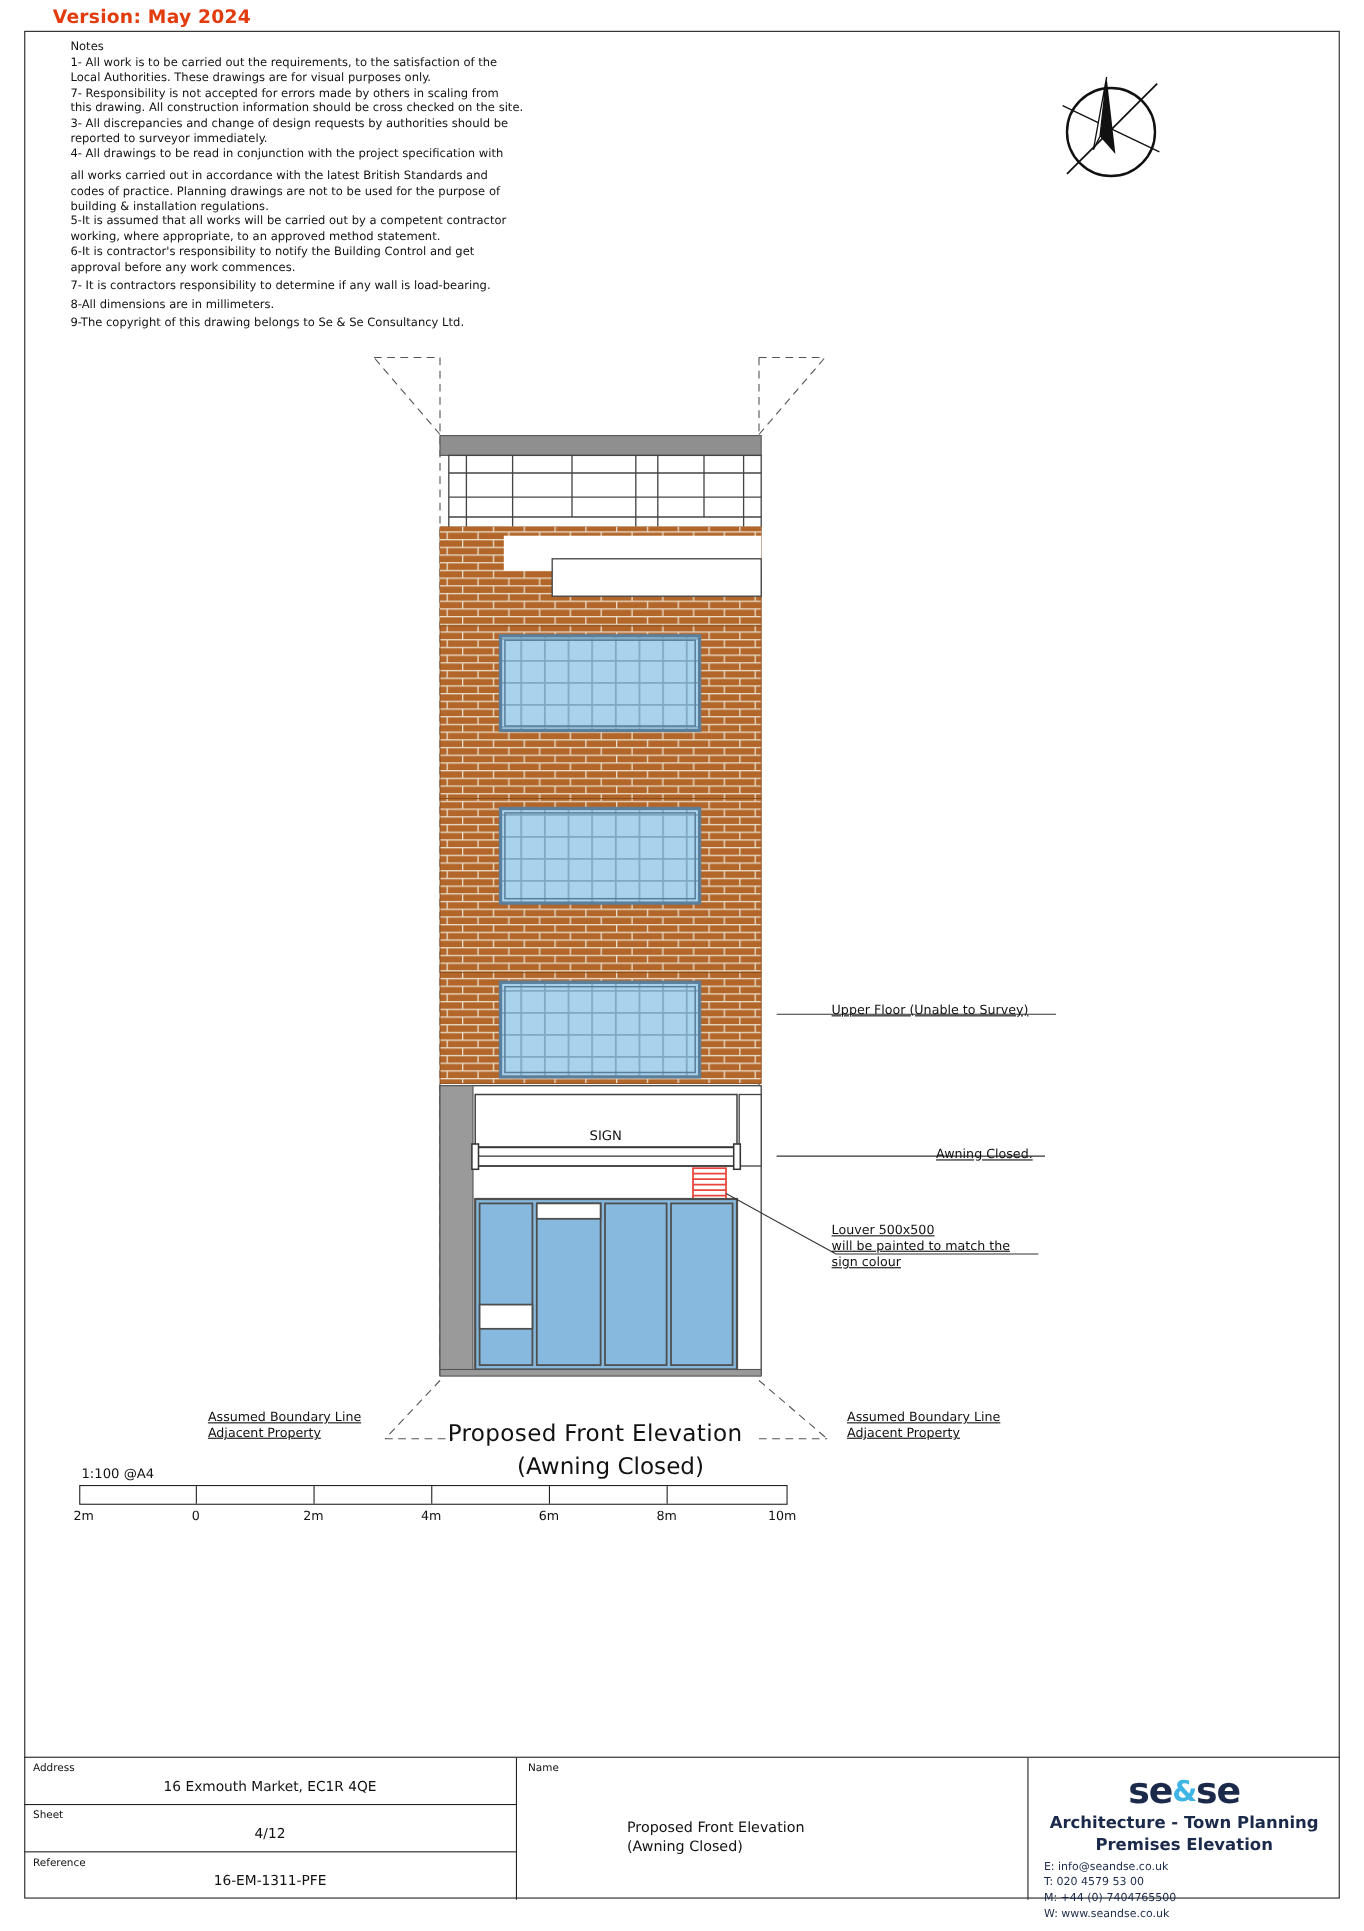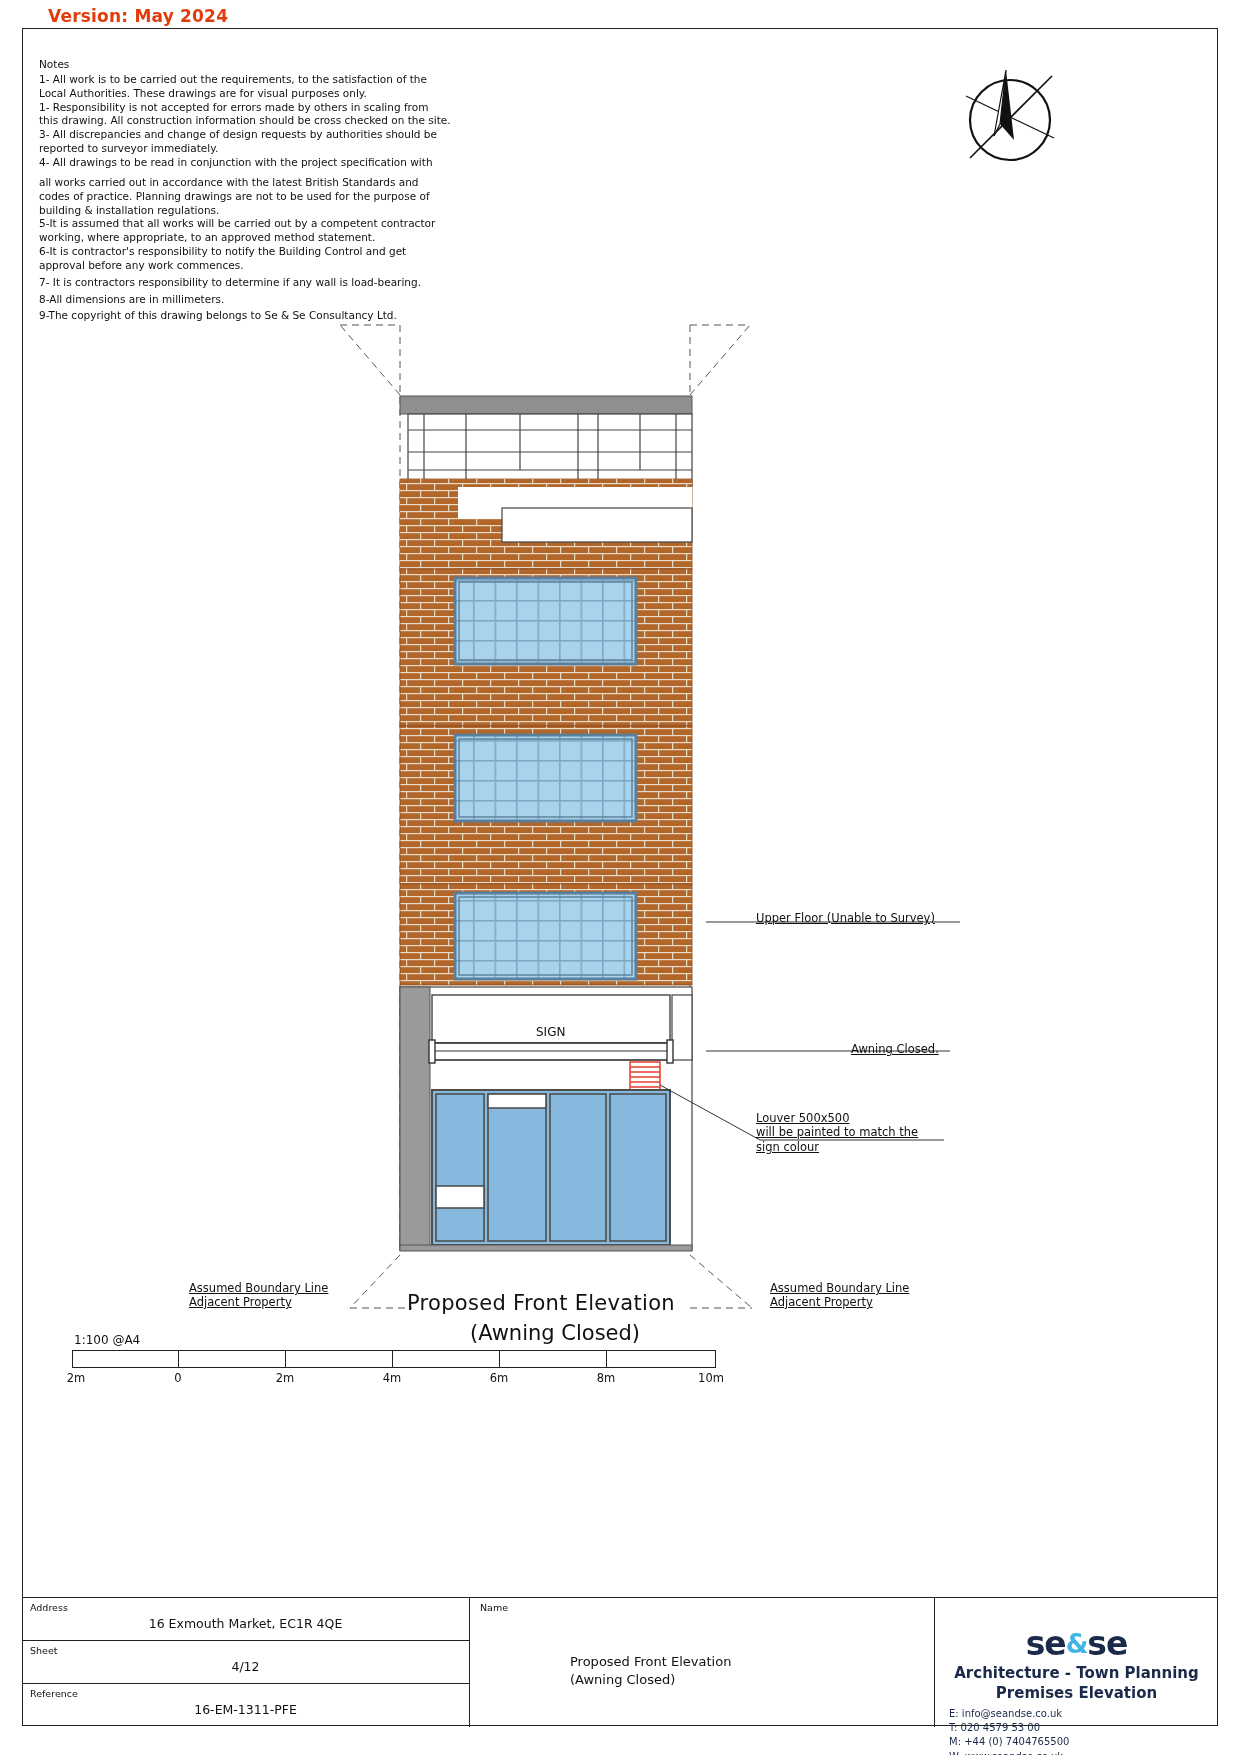--- a/index.html
+++ b/index.html
@@ -29,27 +29,26 @@
     left: 22px;
     top: 28px;
     width: 1196px;
     height: 1698px;
     border: 1.4px solid #222;
     box-sizing: border-box;
   }
   
   .notes {
     position: absolute;
-    left: 39px;
+    left: 64px;
     top: 36px;
     width: 470px;
     font-size: 10.5px;
     line-height: 1.32;
     color: #111;
-    margin-top: 22px;
   }
   .notes .notes-title {
     font-size: 10.5px;
     margin-bottom: 1px;
   }
   .notes p {
     margin: 0 0 0 0;
   }
   
   .compass {
@@ -218,21 +217,21 @@
   .tb-rev .v { position: absolute; left: 0; top: 18px; width: 149px; text-align: center; font-size: 12.5px; }
   .tb-logo {
     position: absolute;
     left: 912px; top: 0;
     width: 284px; height: 129px;
     border-left: 1.1px solid #222;
     box-sizing: border-box;
     text-align: center;
   }
   .logo-word {
-    margin-top: 26px;
+    margin-top: 10px;
     font-size: 33px;
     font-weight: bold;
     color: #1b2a4a;
     letter-spacing: -1px;
   }
   .logo-word .dot {
     color: #3fb5e6;
     font-size: 26px;
     vertical-align: 2px;
   }
@@ -256,21 +255,21 @@
 <body>
 
 <div class="version">Version: May 2024</div>
 
 <div class="sheet-border"></div>
 
 <div class="notes">
   <div class="notes-title">Notes</div>
   <p>1- All work is to be carried out the requirements, to the satisfaction of the</p>
   <p>Local Authorities. These drawings are for visual purposes only.</p>
-  <p>1- Responsibility is not accepted for errors made by others in scaling from</p>
+  <p>7- Responsibility is not accepted for errors made by others in scaling from</p>
   <p>this drawing. All construction information should be cross checked on the site.</p>
   <p>3- All discrepancies and change of design requests by authorities should be</p>
   <p>reported to surveyor immediately.</p>
   <p>4- All drawings to be read in conjunction with the project specification with</p>
   <p style="height:6px"></p>
   <p>all works carried out in accordance with the latest British Standards and</p>
   <p>codes of practice. Planning drawings are not to be used for the purpose of</p>
   <p>building &amp; installation regulations.</p>
   <p>5-It is assumed that all works will be carried out by a competent contractor</p>
   <p>working, where appropriate, to an approved method statement.</p>

